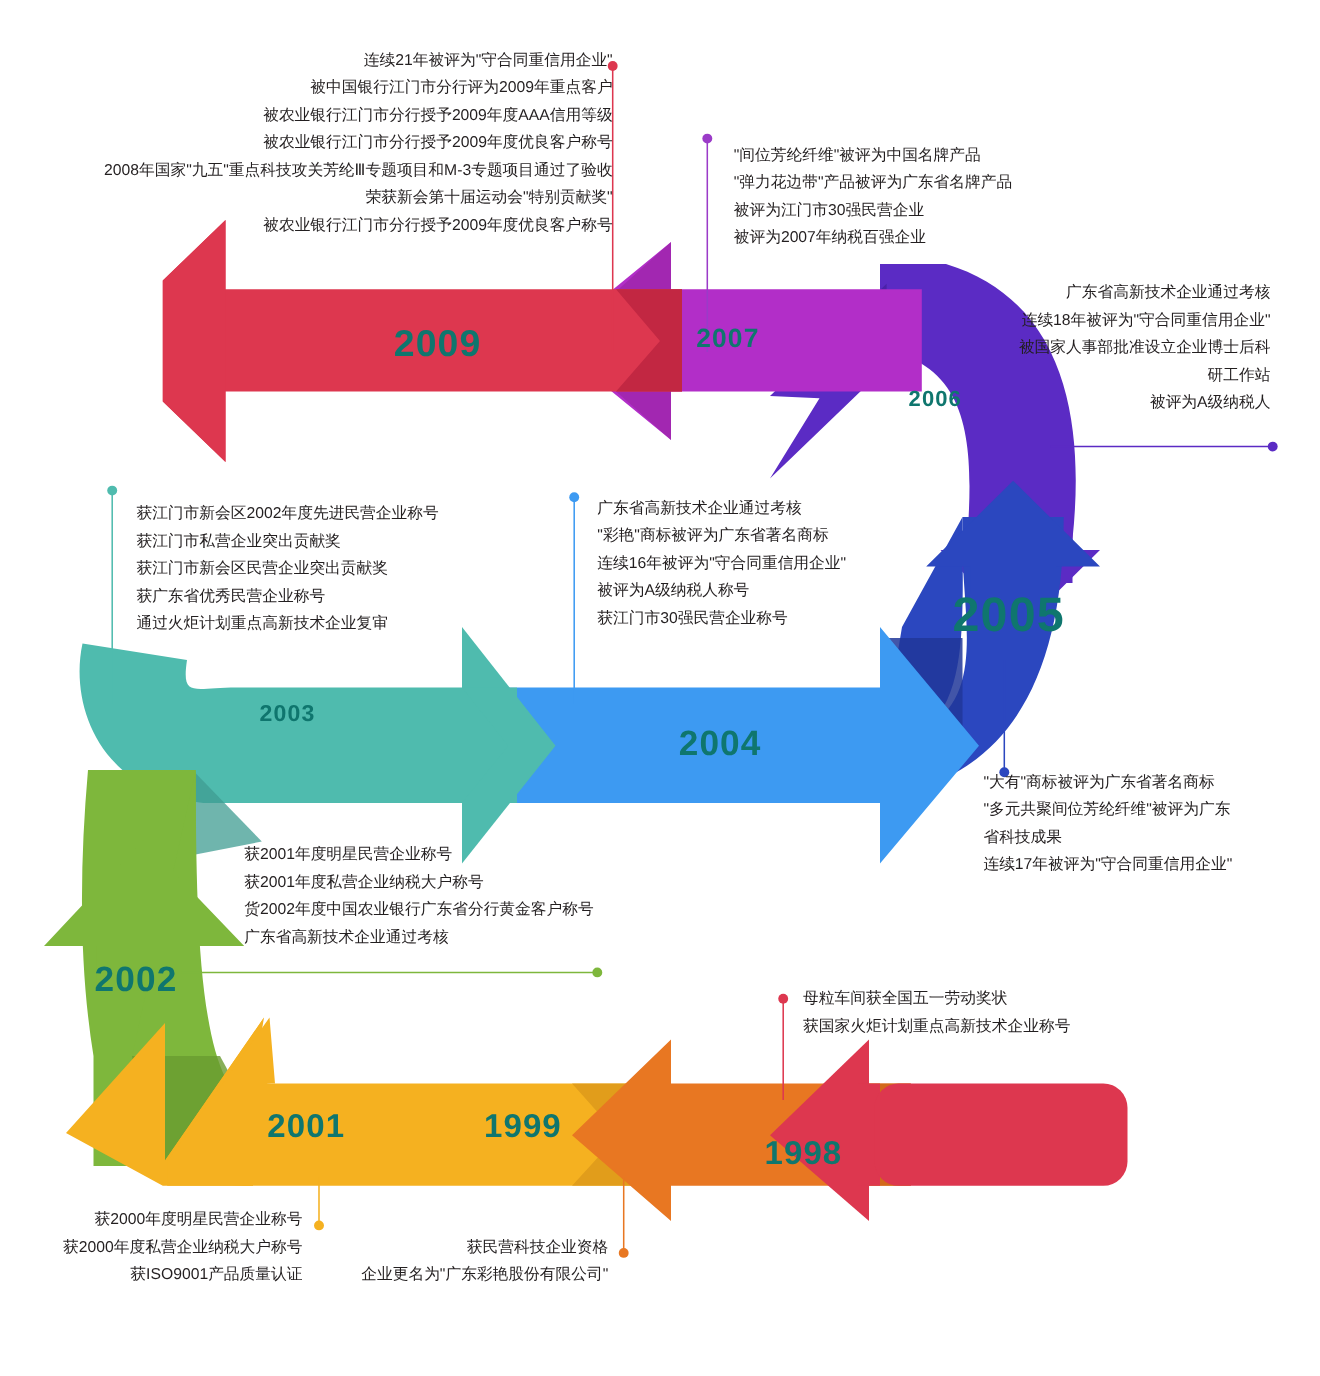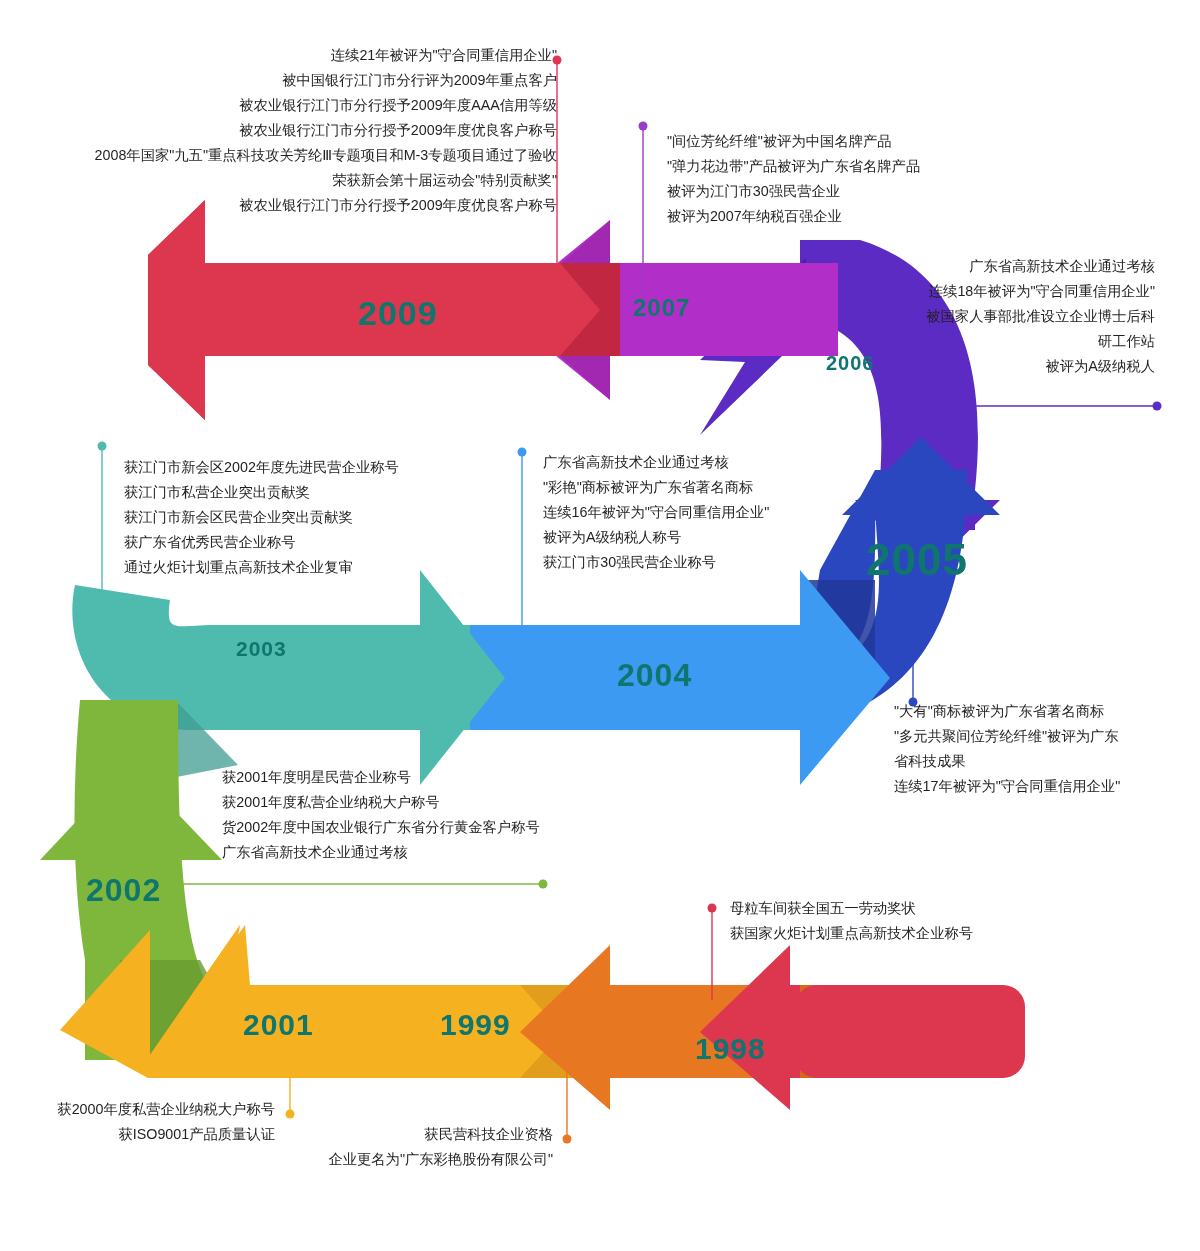--- a/index.html
+++ b/index.html
@@ -253,20 +253,21 @@
   </div>
 
   <div class="ann l" style="left:222px;top:765px;">
     <div>获2001年度明星民营企业称号</div>
     <div>获2001年度私营企业纳税大户称号</div>
     <div>货2002年度中国农业银行广东省分行黄金客户称号</div>
     <div>广东省高新技术企业通过考核</div>
   </div>
 
   <div class="ann r" style="left:20px;top:1097px;width:255px;">
+    <div>获2000年度明星民营企业称号</div>
     <div>获2000年度私营企业纳税大户称号</div>
     <div>获ISO9001产品质量认证</div>
   </div>
 
   <div class="ann l" style="left:730px;top:896px;">
     <div>母粒车间获全国五一劳动奖状</div>
     <div>获国家火炬计划重点高新技术企业称号</div>
   </div>
 
   <div class="ann r" style="left:300px;top:1122px;width:253px;">

